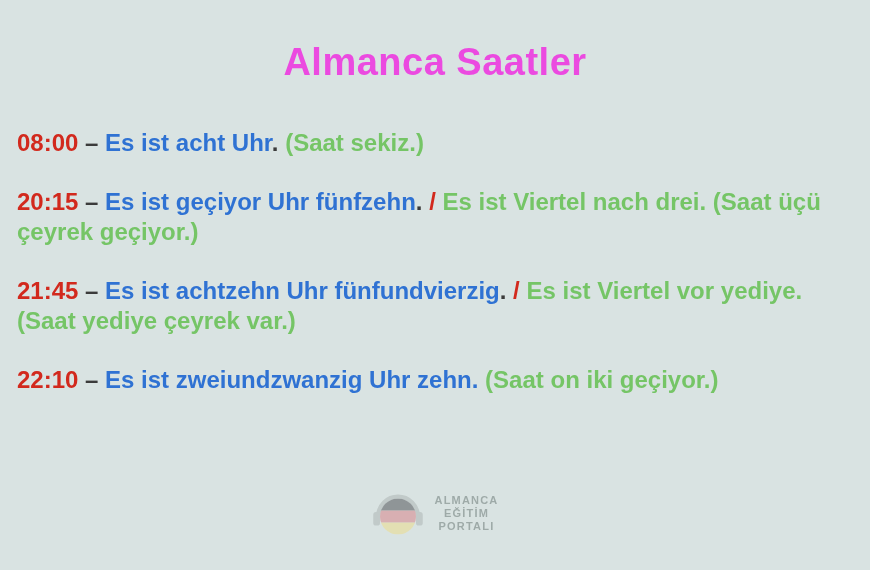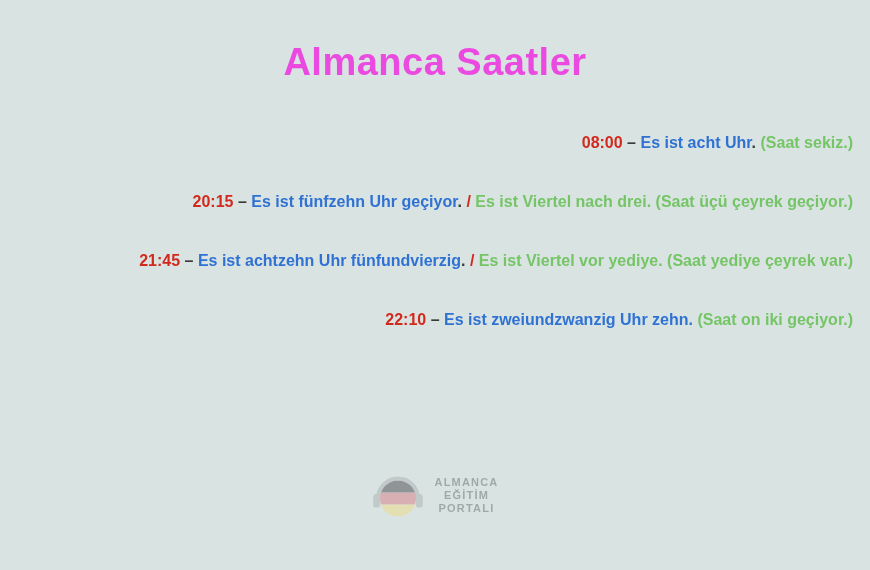--- a/index.html
+++ b/index.html
@@ -9,51 +9,51 @@
     font-family:"Liberation Sans",sans-serif;font-weight:bold;
   }
   .title{
     margin:0;padding-top:40px;height:44px;line-height:44px;
     text-align:center;font-size:38px;letter-spacing:.5px;
     color:var(--c-title,#eb4ae0);
   }
   .entries{margin-top:44px;}
   .entry{
     margin:0 auto 29px auto;max-width:836px;
-    text-align:right;font-size:16px;line-height:30px;
+    text-align:left;font-size:24px;line-height:30px;
     white-space:pre-wrap;
   }
   .seg{font-weight:bold;}
   .seg-time{color:var(--c-time,#d2291d);}
   .seg-sep{color:var(--c-sep,#3b3b3b);}
   .seg-de{color:var(--c-de,#2f72d3);}
   .seg-slash{color:var(--c-slash,#d2291d);}
   .seg-tr{color:var(--c-tr,#75c566);}
   .footer{
-    position:absolute;left:0;right:0;top:468px;
+    position:absolute;left:0;right:0;top:486px;
     display:flex;justify-content:center;align-items:center;gap:9px;
     opacity:.55;
   }
   .logo-icon{display:block;width:54px;height:54px;}
   .logo-text{
     display:flex;flex-direction:column;align-items:center;
     font-size:11px;line-height:13px;letter-spacing:1.2px;
     color:#6e7c79;
   }
 </style>
 </head>
 <body>
 
 <div class="page">
 
   <h1 class="title">Almanca Saatler</h1>
 
   <div class="entries" id="entries">
       <p class="entry"><span class="seg seg-time">08:00</span><span class="seg seg-sep"> – </span><span class="seg seg-de">Es ist acht Uhr</span><span class="seg seg-sep">.</span><span class="seg seg-tr"> (Saat sekiz.)</span></p>
-      <p class="entry"><span class="seg seg-time">20:15</span><span class="seg seg-sep"> – </span><span class="seg seg-de">Es ist fünfzehn Uhr geçiyor</span><span class="seg seg-sep">.</span><span class="seg seg-slash"> / </span><span class="seg seg-tr">Es ist Viertel nach drei. (Saat üçü çeyrek geçiyor.)</span></p>
+      <p class="entry"><span class="seg seg-time">20:15</span><span class="seg seg-sep"> – </span><span class="seg seg-de">Es ist geçiyor Uhr fünfzehn</span><span class="seg seg-sep">.</span><span class="seg seg-slash"> / </span><span class="seg seg-tr">Es ist Viertel nach drei. (Saat üçü çeyrek geçiyor.)</span></p>
       <p class="entry"><span class="seg seg-time">21:45</span><span class="seg seg-sep"> – </span><span class="seg seg-de">Es ist achtzehn Uhr fünfundvierzig</span><span class="seg seg-sep">.</span><span class="seg seg-slash"> / </span><span class="seg seg-tr">Es ist Viertel vor yediye. (Saat yediye çeyrek var.)</span></p>
       <p class="entry"><span class="seg seg-time">22:10</span><span class="seg seg-sep"> – </span><span class="seg seg-de">Es ist zweiundzwanzig Uhr zehn.</span><span class="seg seg-tr"> (Saat on iki geçiyor.)</span></p>
     </div>
 
   <div class="footer">
     <span class="logo-icon">
       <svg width="54" height="54" viewBox="0 0 60 60">
         <defs>
           <clipPath id="flagClip">
               <circle cx="30" cy="34" r="20"></circle>

